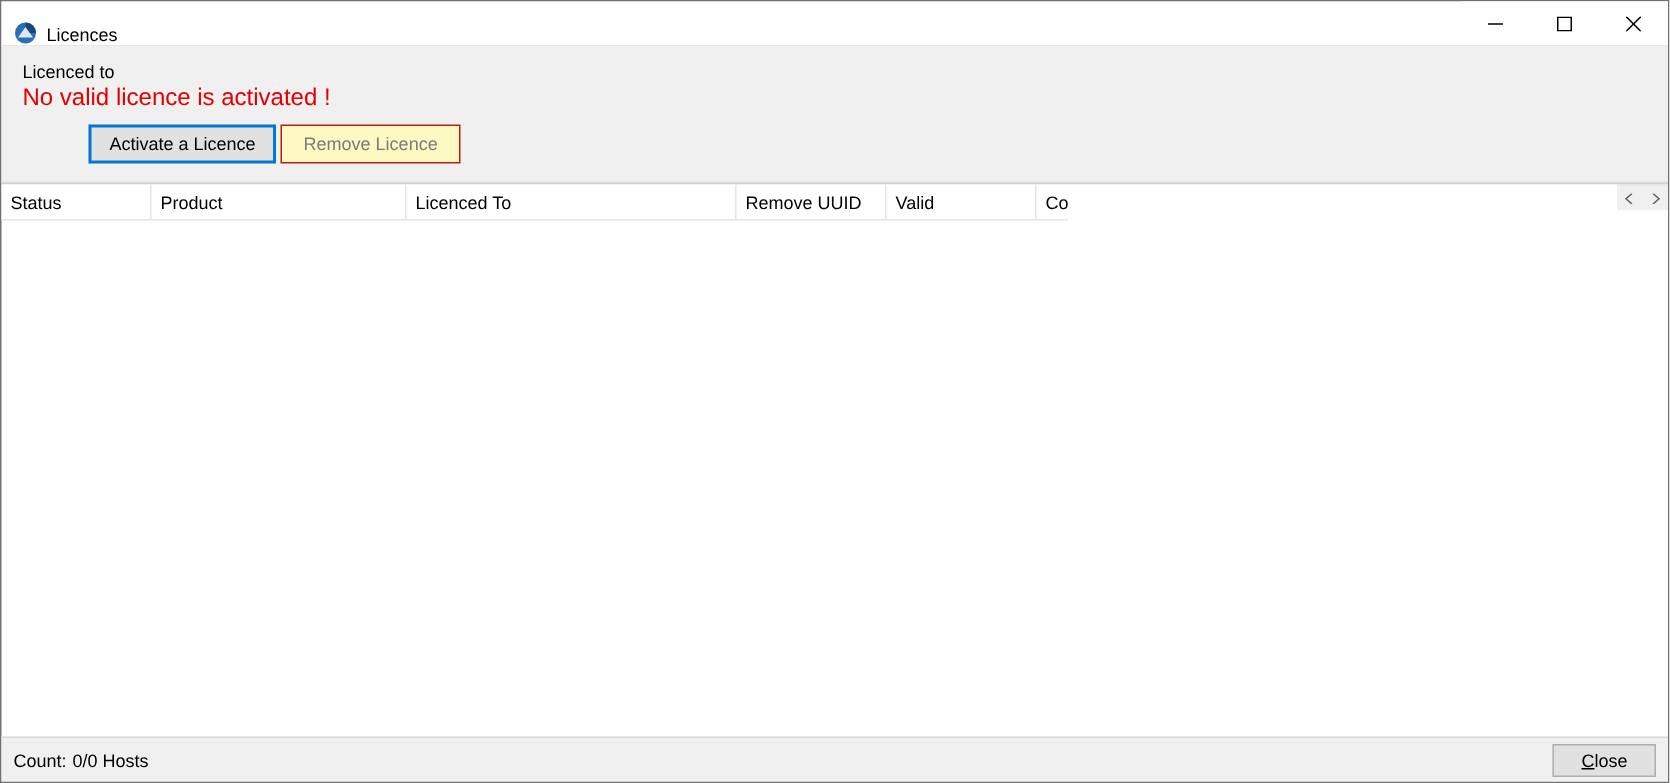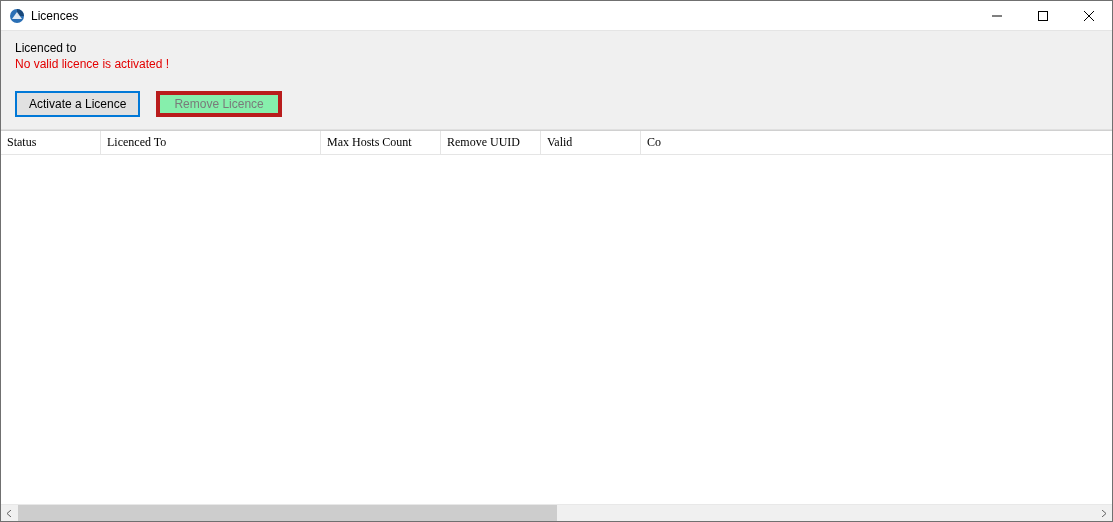--- a/index.html
+++ b/index.html
@@ -16,21 +16,21 @@
     width: 1113px; height: 522px;
     border: 1px solid #707070;
     display: flex;
     flex-direction: column;
     background: #fff;
   }
   
   .titlebar {
     height: 30px;
     display: flex;
-    align-items: center;
+    align-items: flex-end;
     background: #fff;
     border-bottom: 1px solid #e5e5e5;
   }
   .titlebar .app-icon {
     width: 16px; height: 16px;
     margin-left: 8px; margin-right: 6px;
     display: inline-flex;
     align-items: center; justify-content: center;
   }
   .titlebar .title {
@@ -48,50 +48,48 @@
     cursor: default;
   }
   .win-btn svg { pointer-events: none; }
   
   .header-panel {
     background: #f0f0f0;
     padding: 10px 14px 12px 14px;
     border-bottom: 1px solid #e0e0e0;
   }
   .hp-label { font-size: 12px; color: #000; margin-bottom: 2px; }
-  .hp-warning { font-size: 12px; color: #e30000; margin-bottom: 20px; }
-  .hp-buttons { display: flex; gap: 16px; }
+  .hp-warning { font-size: 16px; color: #e30000; margin-bottom: 8px; }
+  .hp-buttons { display: flex; gap: 3px; margin-left: 44px; }
   .btn {
     height: 26px;
     padding: 0 14px;
     font-size: 12px;
     display: inline-flex;
     align-items: center; justify-content: center;
     border: 1px solid #adadad;
     background: #e1e1e1;
     cursor: default;
   }
   .btn.primary {
     border: 2px solid #0078d7;
     background: #e1e1e1;
     padding: 0 12px;
   }
   .btn.disabled {
     color: #7a7a7a;
-    background: #86efac;
-    border: 4px solid #b91c1c;
+    background: #fef9c3;
+    border: 1px solid #b91c1c;
   }
   
   .table-area {
     flex: 1;
     display: flex;
-    flex-direction: column;
     min-height: 0;
     border-top: 1px solid #d0d0d0;
-    font-family: Liberation Serif, serif;
   }
   .thead {
     display: flex;
     height: 24px;
     background: #fff;
     border-bottom: 1px solid #e5e5e5;
     flex-shrink: 0;
   }
   .th {
     display: flex;
@@ -191,22 +189,22 @@
     <div class="hp-warning">No valid licence is activated !</div>
     <div class="hp-buttons">
       <div class="btn primary">Activate a Licence</div>
       <div class="btn disabled">Remove Licence</div>
     </div>
   </div>
 
   <div class="table-area">
     <div class="thead">
       <div class="th" style="width:100px">Status</div>
+      <div class="th" style="width:170px">Product</div>
       <div class="th" style="width:220px">Licenced To</div>
-      <div class="th" style="width:120px">Max Hosts Count</div>
       <div class="th" style="width:100px">Remove UUID</div>
       <div class="th" style="width:100px">Valid</div>
       <div class="th" style="flex:1;border-right:none">Co</div>
     </div>
     <div class="tbody"></div>
     <div class="hscroll">
       <div class="arrow">
         <svg width="7" height="7">
             <path d="M5 0 L1 3.5 L5 7" fill="none" stroke="#606060" stroke-width="1"></path>
           </svg>
@@ -215,14 +213,23 @@
         <div class="thumb"></div>
       </div>
       <div class="arrow">
         <svg width="7" height="7">
             <path d="M2 0 L6 3.5 L2 7" fill="none" stroke="#606060" stroke-width="1"></path>
           </svg>
       </div>
     </div>
   </div>
 
+  <div class="footer">
+    <span class="count-label">Count:</span>
+    <span class="count-value">0/0 Hosts</span>
+    <span class="spacer"></span>
+    <div class="close-btn">
+      <span class="u">C</span>
+        <span>lose</span>
+    </div>
+  </div>
 
 </div>
 
 </body></html>

